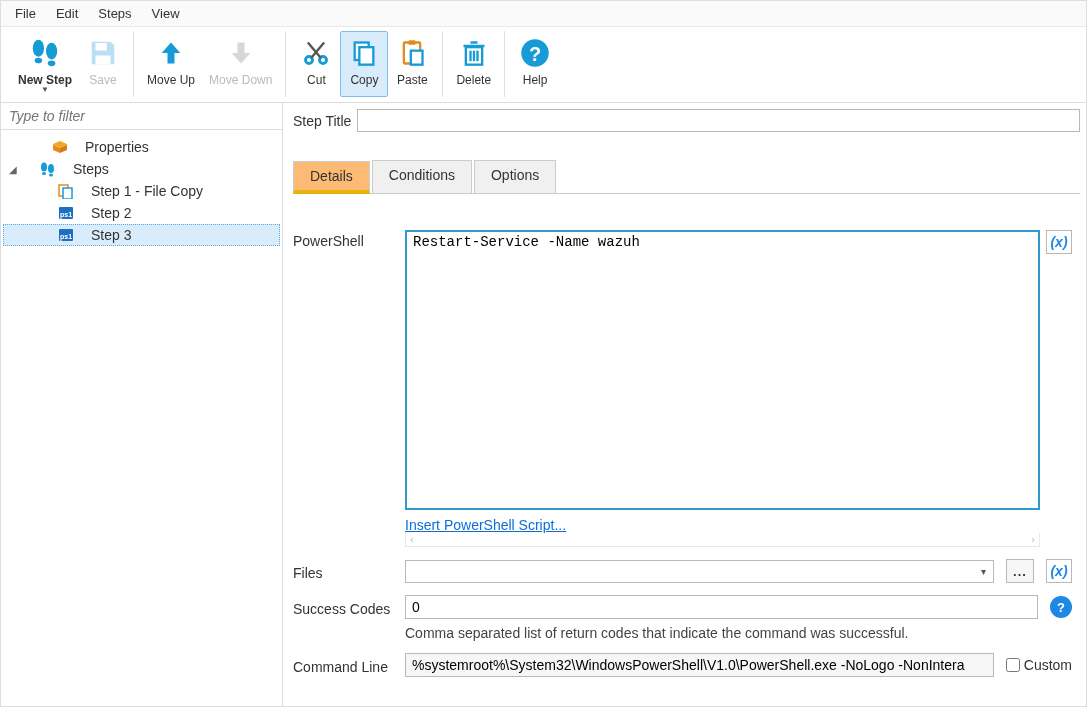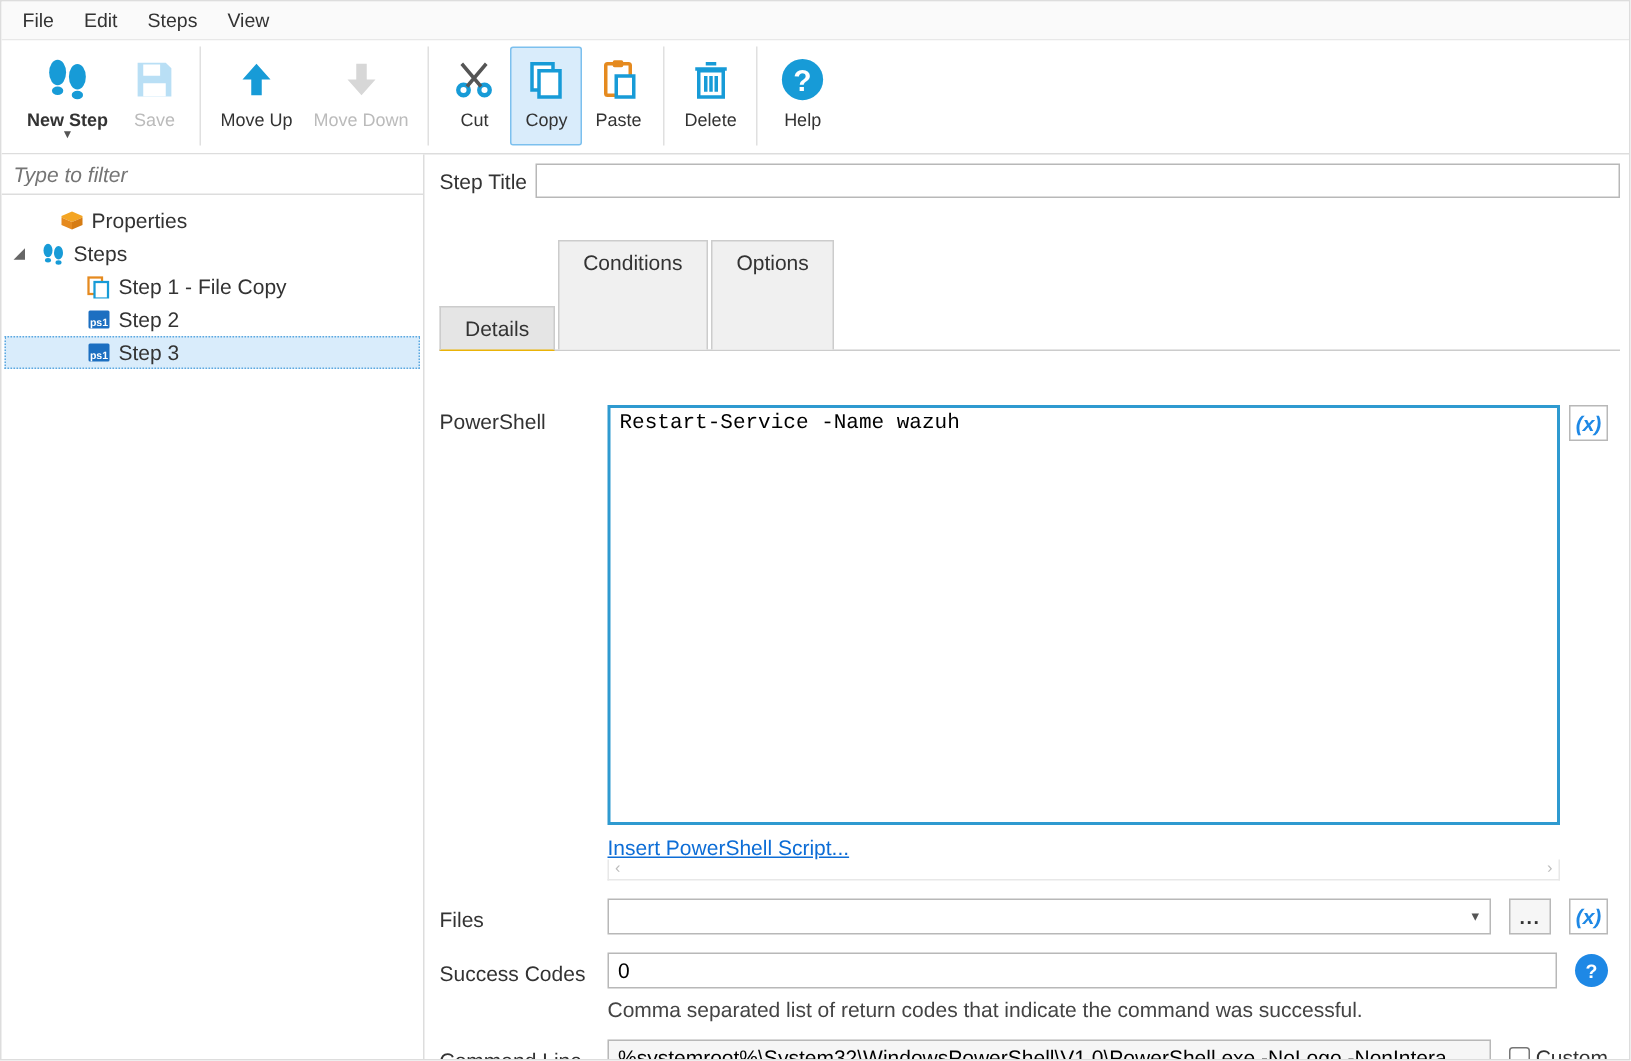--- a/index.html
+++ b/index.html
@@ -79,21 +79,21 @@
 }
 .tree {
   padding: 6px 2px;
   font-size: 14px;
   user-select:none;
 }
 .tree-row {
   display: flex;
   align-items: center;
   padding: 3px 6px;
-  gap: 4px;
+  gap: 16px;
 }
 .tree-row.indent1 { padding-left: 18px; }
 .tree-row.indent2 { padding-left: 54px; }
 .tree-row.selected {
   background: #d9ecfb;
   border: 1px dotted #5ca8e0;
   padding: 2px 2px;
   padding-left: 53px;
 }
 .tree-toggle { width:14px; color:#666; font-size:10px; }
@@ -126,25 +126,24 @@
 .tab {
   padding: 6px 16px;
   border: 1px solid #ccc;
   border-bottom: none;
   background: #f0f0f0;
   font-size: 14px;
   cursor:default;
   margin-right: 2px;
 }
 .tab.active {
-  background: #e5e5e5;
-  border-bottom: 1px solid #eab308;
+  background: #fdba74;
+  border-bottom: 4px solid #eab308;
   position: relative;
   top: 1px;
-  margin-top: 43px;
 }
 .details {
   flex: 1;
   display: flex;
   flex-direction: column;
   gap: 12px;
   padding: 14px 8px 6px 0;
 }
 .field-row {
   display: flex;

